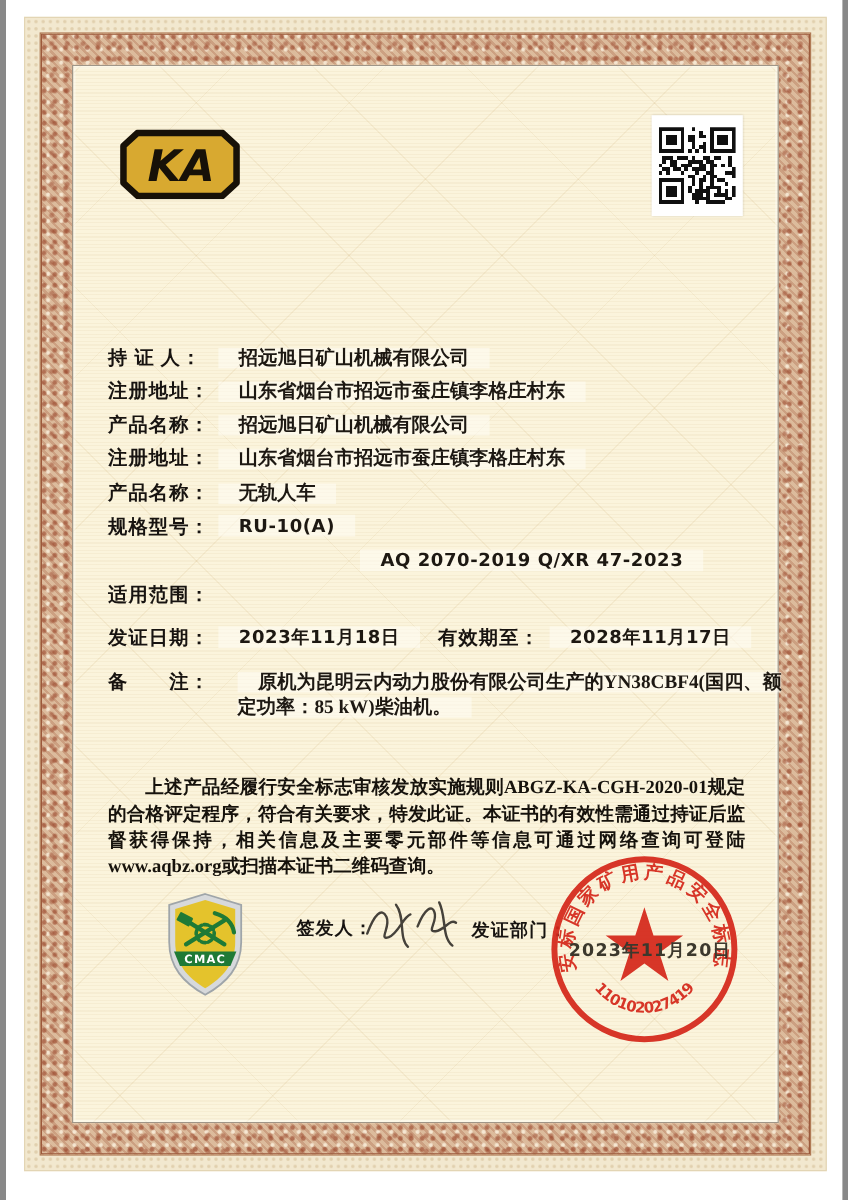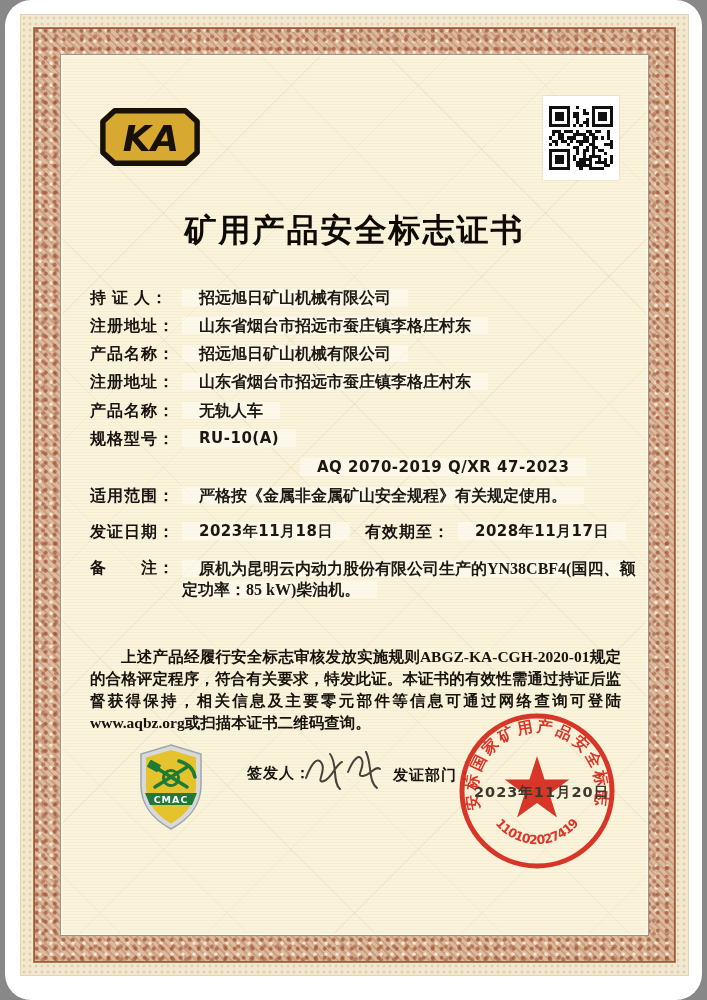--- a/index.html
+++ b/index.html
@@ -1,17 +1,17 @@
 <!DOCTYPE html>
 <html><head>
 <meta charset="utf-8">
 <style>
   html,body{margin:0;padding:0;}
   body{background:#888;font-family:"Liberation Serif","DejaVu Serif",serif;}
-  .page{position:relative;width:697px;height:1000px;background:#ffffff;margin:0 auto;overflow:hidden;border-radius:26px;}
+  .page{position:relative;width:697px;height:1000px;background:#ffffff;margin:0 auto;overflow:hidden;}
 
   
   .frame-outer{position:absolute;left:15px;top:14px;right:13px;bottom:24px;
     background-color:#f2e8cf;
     background-image:radial-gradient(circle,rgba(196,168,120,.38) 1px,transparent 1.8px);
     background-size:6px 6px;
     border:1px solid #e3d5b4;}
 
   
   .frame-ornate{position:absolute;left:29px;top:28px;right:27px;bottom:38px;
@@ -204,21 +204,20 @@
             <rect x="10" y="20" width="1" height="1"></rect>
             <rect x="13" y="20" width="1" height="1"></rect>
             <rect x="14" y="20" width="1" height="1"></rect>
             <rect x="15" y="20" width="1" height="1"></rect>
             <rect x="16" y="20" width="1" height="1"></rect>
             <rect x="17" y="20" width="1" height="1"></rect>
           </g>
       </svg>
     </div>
 
-    <div class="abs title">矿用产品安全标志证书</div>
 
     <div class="abs" style="left:30px;top:234px;"><span class="lab">持 证 人：</span></div>
     <div class="abs" style="left:122px;top:234px;"><span class="val">招远旭日矿山机械有限公司</span></div>
 
     <div class="abs" style="left:30px;top:262px;"><span class="lab">注册地址：</span></div>
     <div class="abs" style="left:122px;top:262px;"><span class="val">山东省烟台市招远市蚕庄镇李格庄村东</span></div>
 
     <div class="abs" style="left:30px;top:290px;"><span class="lab">产品名称：</span></div>
     <div class="abs" style="left:122px;top:290px;"><span class="val">招远旭日矿山机械有限公司</span></div>
 
@@ -227,29 +226,28 @@
 
     <div class="abs" style="left:30px;top:347px;"><span class="lab">产品名称：</span></div>
     <div class="abs" style="left:122px;top:347px;"><span class="val">无轨人车</span></div>
 
     <div class="abs" style="left:30px;top:375px;"><span class="lab">规格型号：</span></div>
     <div class="abs" style="left:122px;top:375px;"><span class="val val-sans">RU-10(A)</span></div>
 
     <div class="abs" style="left:240px;top:404px;"><span class="val val-sans">AQ 2070-2019 Q/XR 47-2023</span></div>
 
     <div class="abs" style="left:30px;top:432px;"><span class="lab">适用范围：</span></div>
-    <div class="abs" style="left:122px;top:432px;"><span class="val">严格按《金属非金属矿山安全规程》有关规定使用。</span></div>
 
     <div class="abs" style="left:30px;top:468px;"><span class="lab">发证日期：</span></div>
     <div class="abs" style="left:122px;top:468px;text-align:right;"><span class="val val-sans">2023年11月18日</span></div>
     <div class="abs" style="left:305px;top:468px;"><span class="lab">有效期至：</span></div>
     <div class="abs" style="left:398px;top:468px;"><span class="val val-sans">2028年11月17日</span></div>
 
     <div class="abs" style="left:30px;top:504px;"><span class="lab">备　　注：</span></div>
-    <div class="abs" style="left:122px;top:504px;width:458px;"><span class="val val-wrap">原机为昆明云内动力股份有限公司生产的YN38CBF4(国四、额定功率：85 kW)柴油机。</span></div>
+    <div class="abs" style="left:138px;top:504px;width:458px;"><span class="val val-wrap">原机为昆明云内动力股份有限公司生产的YN38CBF4(国四、额定功率：85 kW)柴油机。</span></div>
 
     <div class="abs statement">上述产品经履行安全标志审核发放实施规则ABGZ-KA-CGH-2020-01规定的合格评定程序，符合有关要求，特发此证。本证书的有效性需通过持证后监督获得保持，相关信息及主要零元部件等信息可通过网络查询可登陆www.aqbz.org或扫描本证书二维码查询。</div>
 
     <svg class="abs cmac" viewBox="0 0 72 88">
       <path d="M36 2 L66 11 V42 C66 63 54 76 36 86 C18 76 6 63 6 42 V11 Z" fill="#d7d9db" stroke="#9fa5a9" stroke-width="1.5"></path>
       <path d="M36 7 L61 14.5 V42 C61 60 51 71.5 36 80.5 C21 71.5 11 60 11 42 V14.5 Z" fill="#e4c32c"></path>
       <g stroke="#1f7a36" fill="none" stroke-linecap="round">
         <path d="M20 24 L52 44" stroke-width="3.5"></path>
         <path d="M52 24 L20 44" stroke-width="3.5"></path>
         <path d="M44 18 Q58 22 60 34" stroke-width="3.5"></path>

